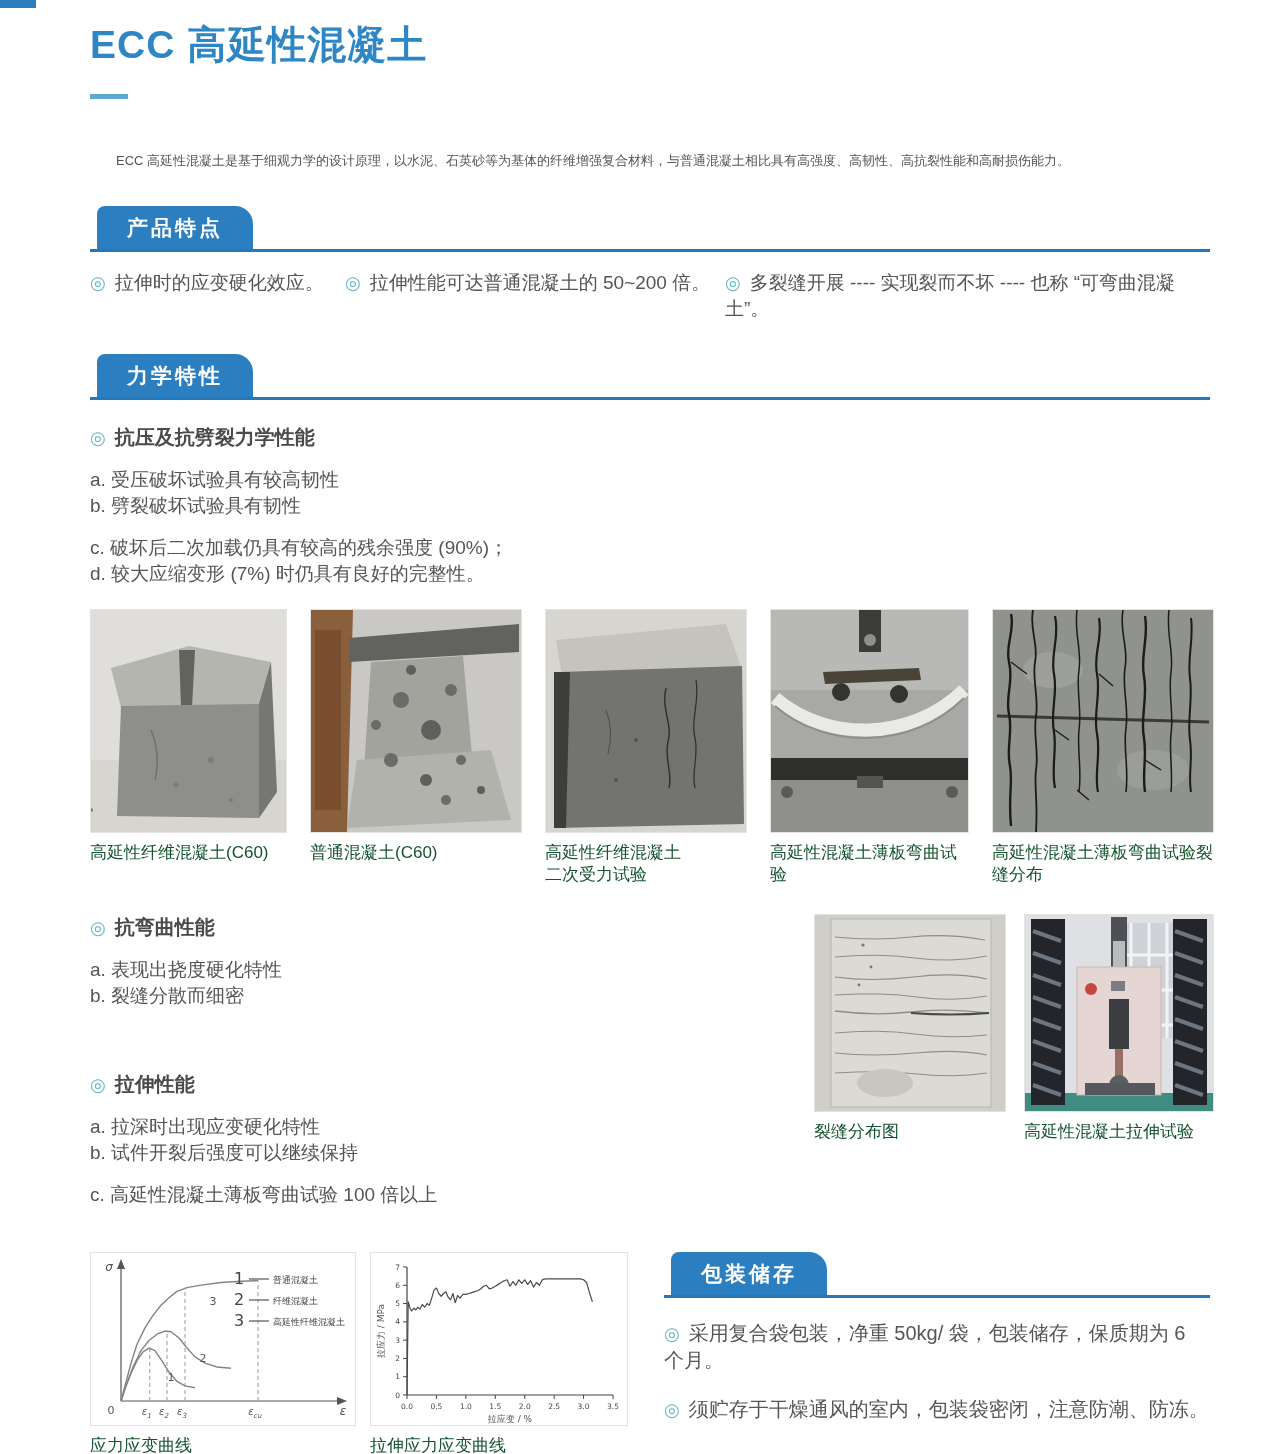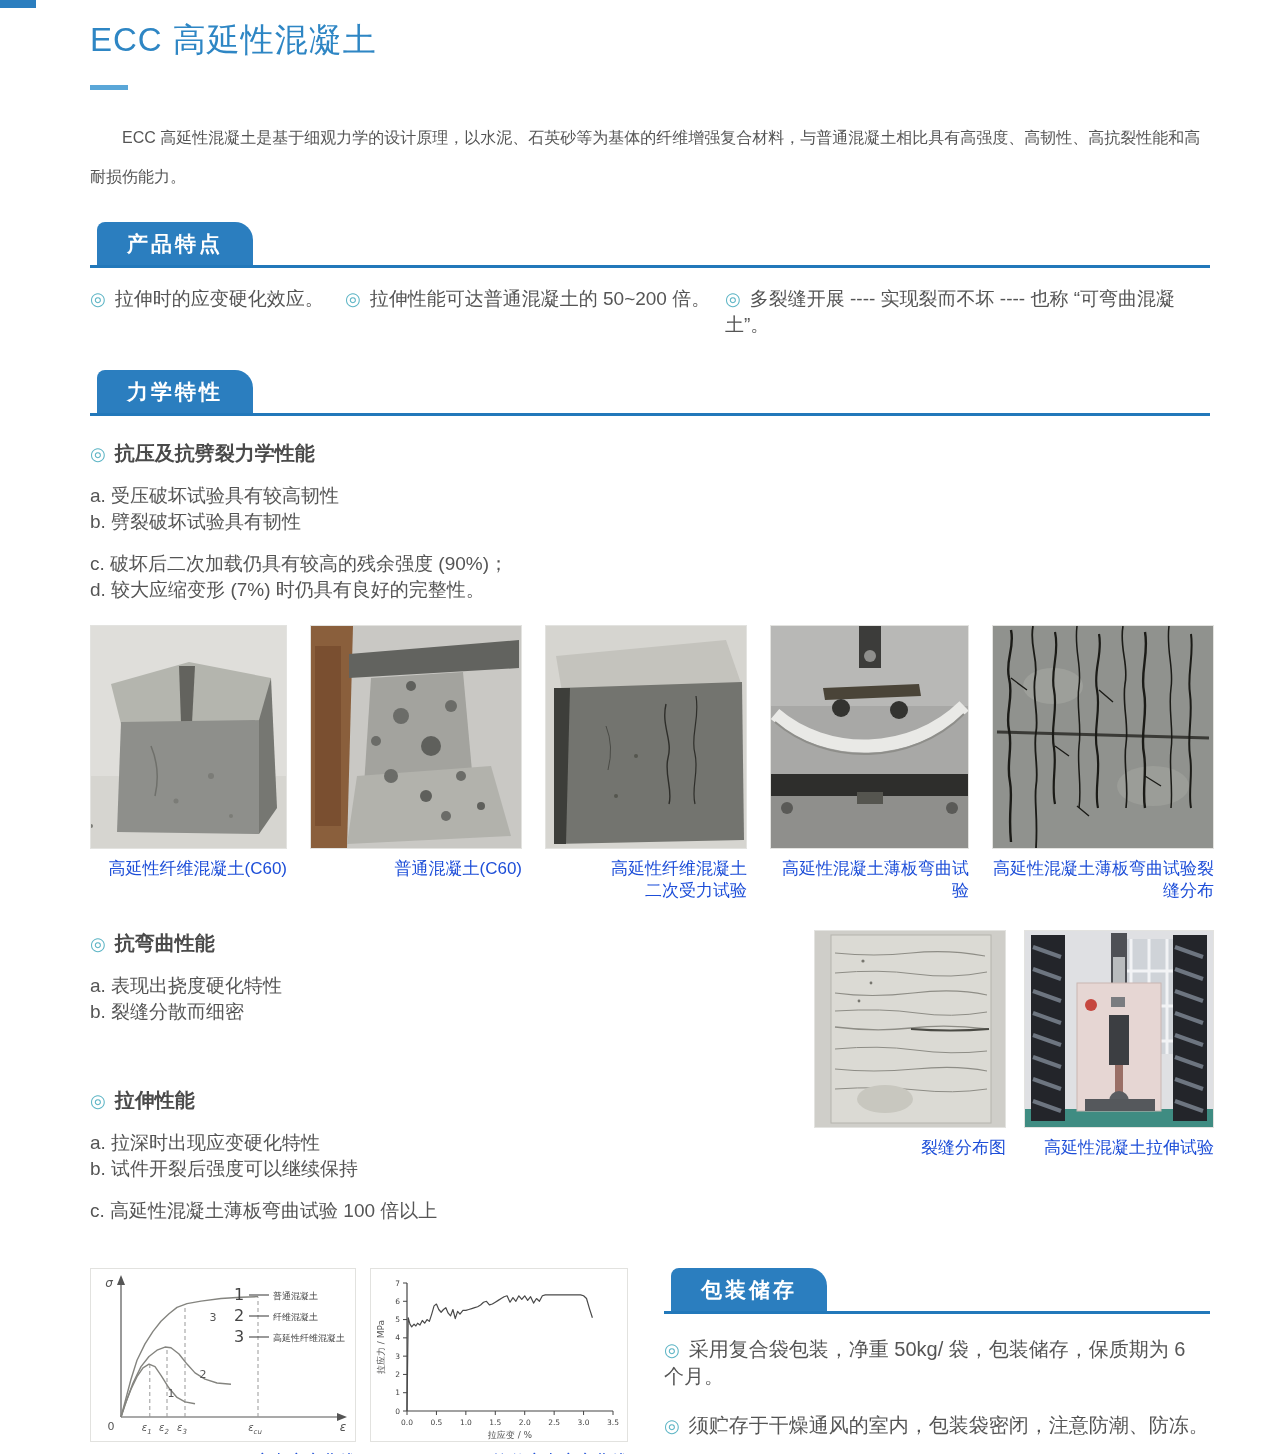--- a/index.html
+++ b/index.html
@@ -1,40 +1,40 @@
 <!DOCTYPE html>
 <html><head>
 <meta charset="utf-8">
 <style>
   html,body{margin:0;padding:0;background:#fff;}
   body{width:1279px;font-family:"Liberation Sans","DejaVu Sans",sans-serif;color:#555;}
   .page{position:relative;width:1279px;min-height:1454px;overflow:hidden;background:#fff;}
   .top-accent{position:absolute;top:0;left:0;width:36px;height:8px;background:#2b7ebf;}
   .content{padding:10px 69px 0 90px;}
-  .title{color:#2e86c4;font-size:33px;font-weight:normal;margin:8px 0 0;letter-spacing:1px;}
+  .title{color:#2e86c4;font-size:39px;font-weight:bold;margin:8px 0 0;letter-spacing:1px;}
   .title-underline{width:38px;height:5px;background:#5aa7d8;margin-top:22px;}
-  .intro{margin-top:28px;font-size:16px;line-height:39px;color:#555;text-indent:2em;}
+  .intro{margin-top:42px;font-size:13px;line-height:39px;color:#555;text-indent:2em;}
 
   .section-header{margin-top:26px;}
   .tab{display:inline-block;background:#2b7ebf;color:#fff;font-size:21px;font-weight:bold;
        padding:8px 30px 7px;border-radius:8px 18px 0 0;letter-spacing:3px;margin-left:7px;font-family:Liberation Mono, monospace;}
   .rule{height:3px;background:#2278ba;}
 
   .bullet{color:#5fb6c6;margin-right:9px;font-size:18px;}
   .features-row{display:flex;margin-top:18px;font-size:19px;color:#555;}
   .f1{width:255px;}.f2{width:380px;}.f3{flex:1;}
 
   .sub-title{margin-top:24px;font-size:20px;font-weight:bold;color:#4a4a4a;}
   .two-col-row{display:flex;margin-top:16px;font-size:19px;color:#555;flex-direction:column;}
   .two-col-row .col-a{width:445px;}
 
   .photo-row{display:flex;margin-top:22px;gap:23px;}
   figure{margin:0;}
   .photo-box{border:1px solid #e3e3e0;background:#eee;position:relative;overflow:hidden;}
-  figcaption{margin-top:9px;text-align:right;color:#1d4ed8;font-size:17px;line-height:22px;white-space:pre-line;}
+  figcaption{margin-top:9px;text-align:left;color:#14532d;font-size:17px;line-height:22px;white-space:pre-line;}
   svg{display:block;}
 
   .mid-block{display:flex;margin-top:28px;}
   .mid-left{flex:1;padding-right:36px;}
   .mid-right{width:396px;display:flex;gap:18px;}
   .spacer-tensile{margin-top:62px;}
 
   .bottom-block{display:flex;margin-top:44px;}
   .charts{display:flex;gap:14px;width:536px;}
   .chart-box{border:1px solid #e2e2df;background:#fff;}

